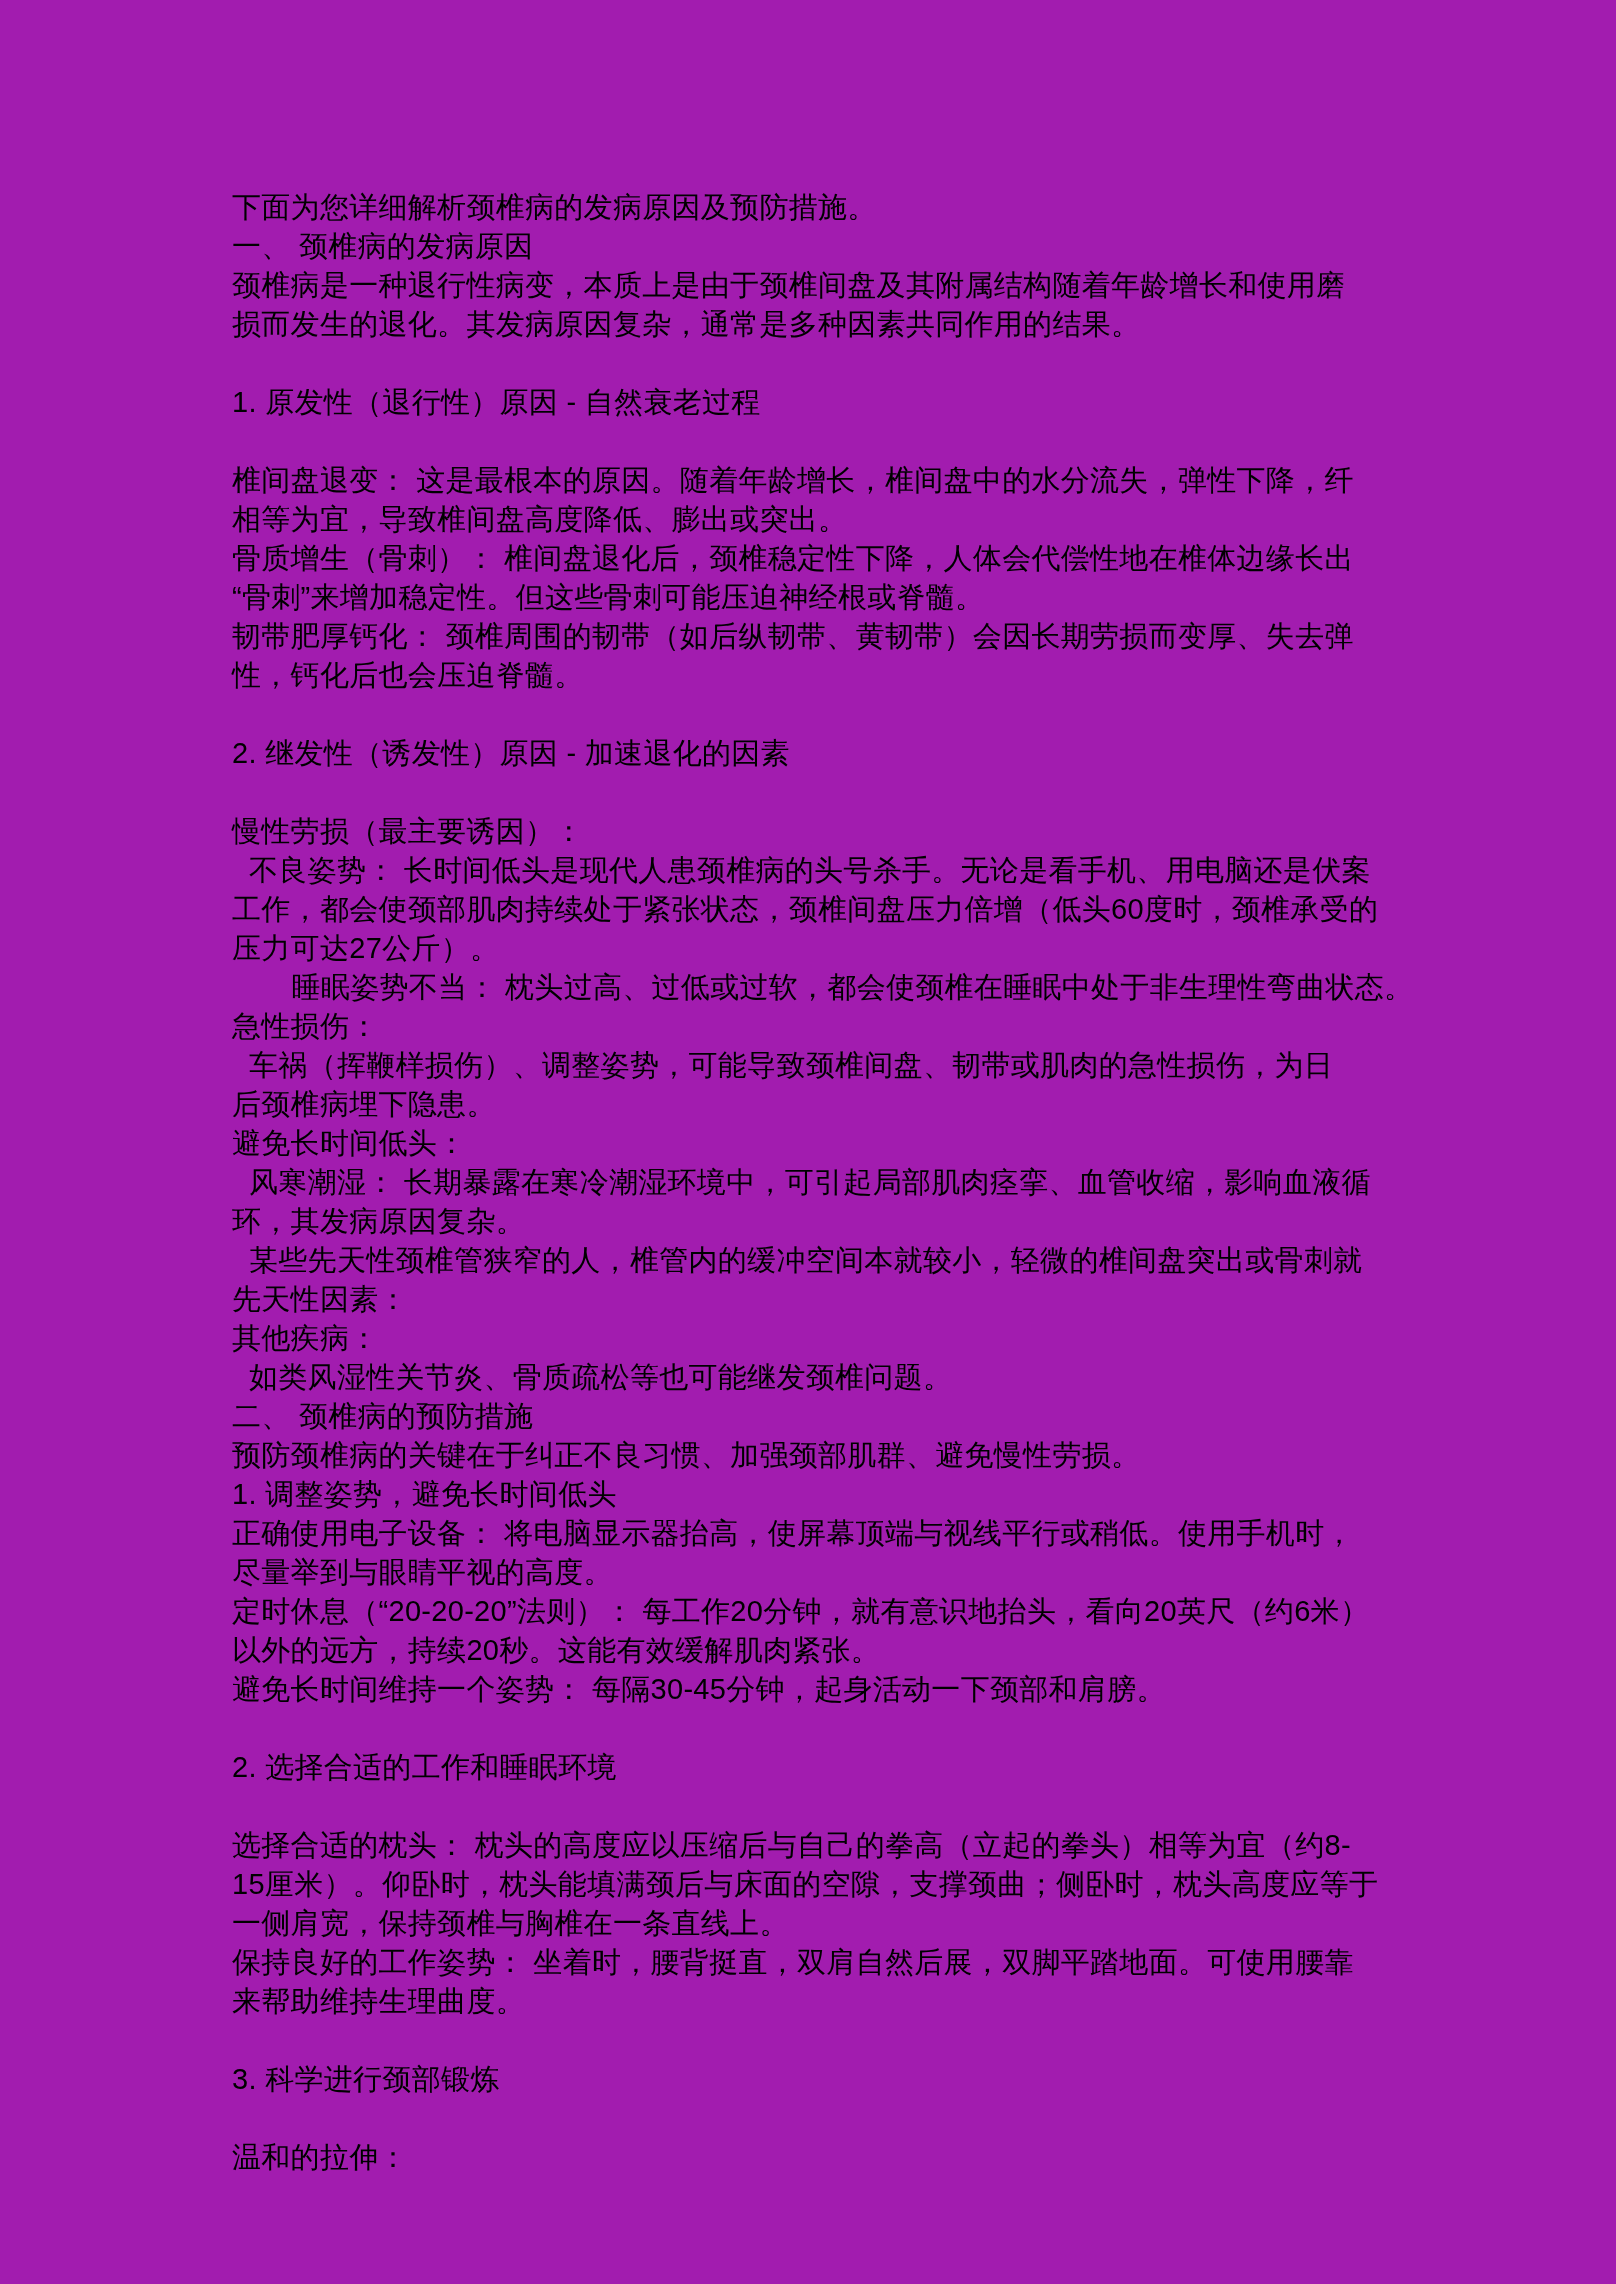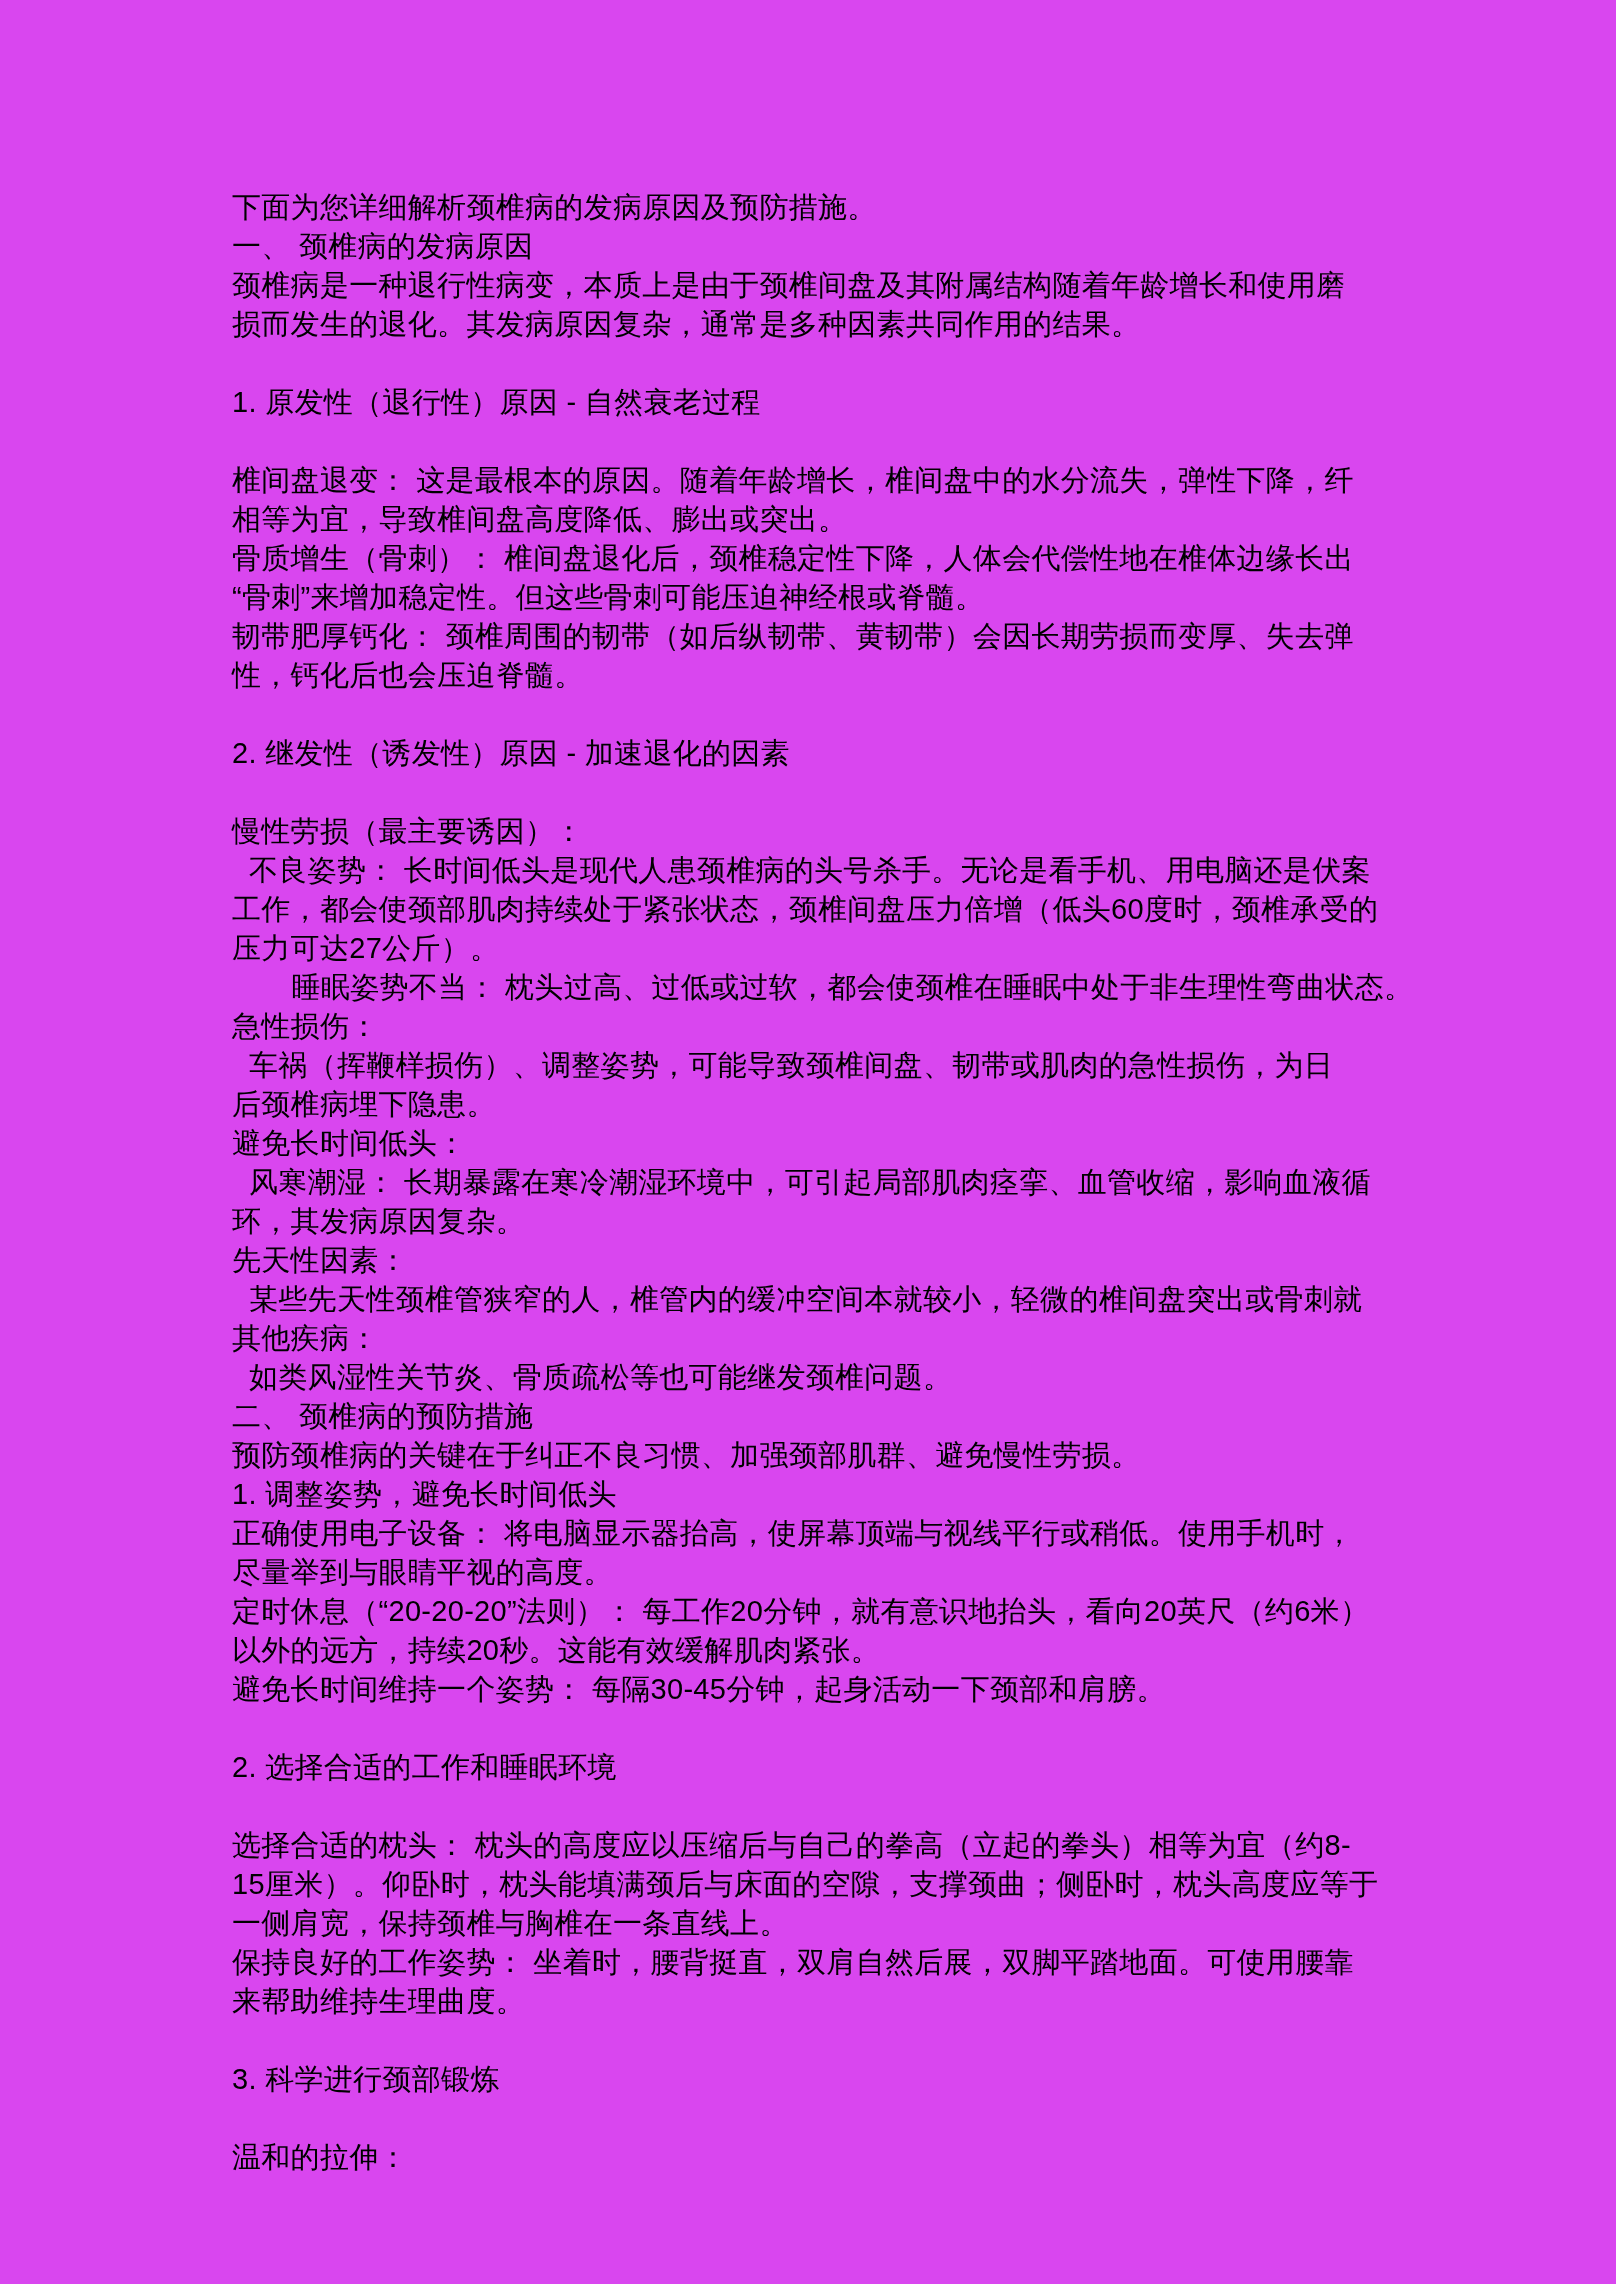--- a/index.html
+++ b/index.html
@@ -9,21 +9,21 @@
     height: 2284px;
     background: #ffffff;
     overflow: hidden;
   }
   .page {
     position: absolute;
     left: 0;
     top: 0;
     width: 1616px;
     height: 2284px;
-    background: #d946ef;
+    background: #a21caf;
   }
   .text-block {
     position: absolute;
     left: 232px;
     top: 188px;
     width: 1217px;
     font-family: "Liberation Sans", "DejaVu Sans", sans-serif;
     font-size: 29px;
     color: #000000;
     font-weight: 400;
@@ -63,22 +63,22 @@
       <div class="line ind-1">不良姿势： 长时间低头是现代人患颈椎病的头号杀手。无论是看手机、用电脑还是伏案</div>
       <div class="line ind-0">工作，都会使颈部肌肉持续处于紧张状态，颈椎间盘压力倍增（低头60度时，颈椎承受的</div>
       <div class="line ind-0">压力可达27公斤）。</div>
       <div class="line ind-2">睡眠姿势不当： 枕头过高、过低或过软，都会使颈椎在睡眠中处于非生理性弯曲状态。</div>
       <div class="line ind-0">急性损伤：</div>
       <div class="line ind-1">车祸（挥鞭样损伤）、调整姿势，可能导致颈椎间盘、韧带或肌肉的急性损伤，为日</div>
       <div class="line ind-0">后颈椎病埋下隐患。</div>
       <div class="line ind-0">避免长时间低头：</div>
       <div class="line ind-1">风寒潮湿： 长期暴露在寒冷潮湿环境中，可引起局部肌肉痉挛、血管收缩，影响血液循</div>
       <div class="line ind-0">环，其发病原因复杂。</div>
+      <div class="line ind-1">某些先天性颈椎管狭窄的人，椎管内的缓冲空间本就较小，轻微的椎间盘突出或骨刺就</div>
       <div class="line ind-0">先天性因素：</div>
-      <div class="line ind-1">某些先天性颈椎管狭窄的人，椎管内的缓冲空间本就较小，轻微的椎间盘突出或骨刺就</div>
       <div class="line ind-0">其他疾病：</div>
       <div class="line ind-1">如类风湿性关节炎、骨质疏松等也可能继发颈椎问题。</div>
       <div class="line ind-0">二、 颈椎病的预防措施</div>
       <div class="line ind-0">预防颈椎病的关键在于纠正不良习惯、加强颈部肌群、避免慢性劳损。</div>
       <div class="line ind-0">1. 调整姿势，避免长时间低头</div>
       <div class="line ind-0">正确使用电子设备： 将电脑显示器抬高，使屏幕顶端与视线平行或稍低。使用手机时，</div>
       <div class="line ind-0">尽量举到与眼睛平视的高度。</div>
       <div class="line ind-0">定时休息（“20-20-20”法则）： 每工作20分钟，就有意识地抬头，看向20英尺（约6米）</div>
       <div class="line ind-0">以外的远方，持续20秒。这能有效缓解肌肉紧张。</div>
       <div class="line ind-0">避免长时间维持一个姿势： 每隔30-45分钟，起身活动一下颈部和肩膀。</div>

